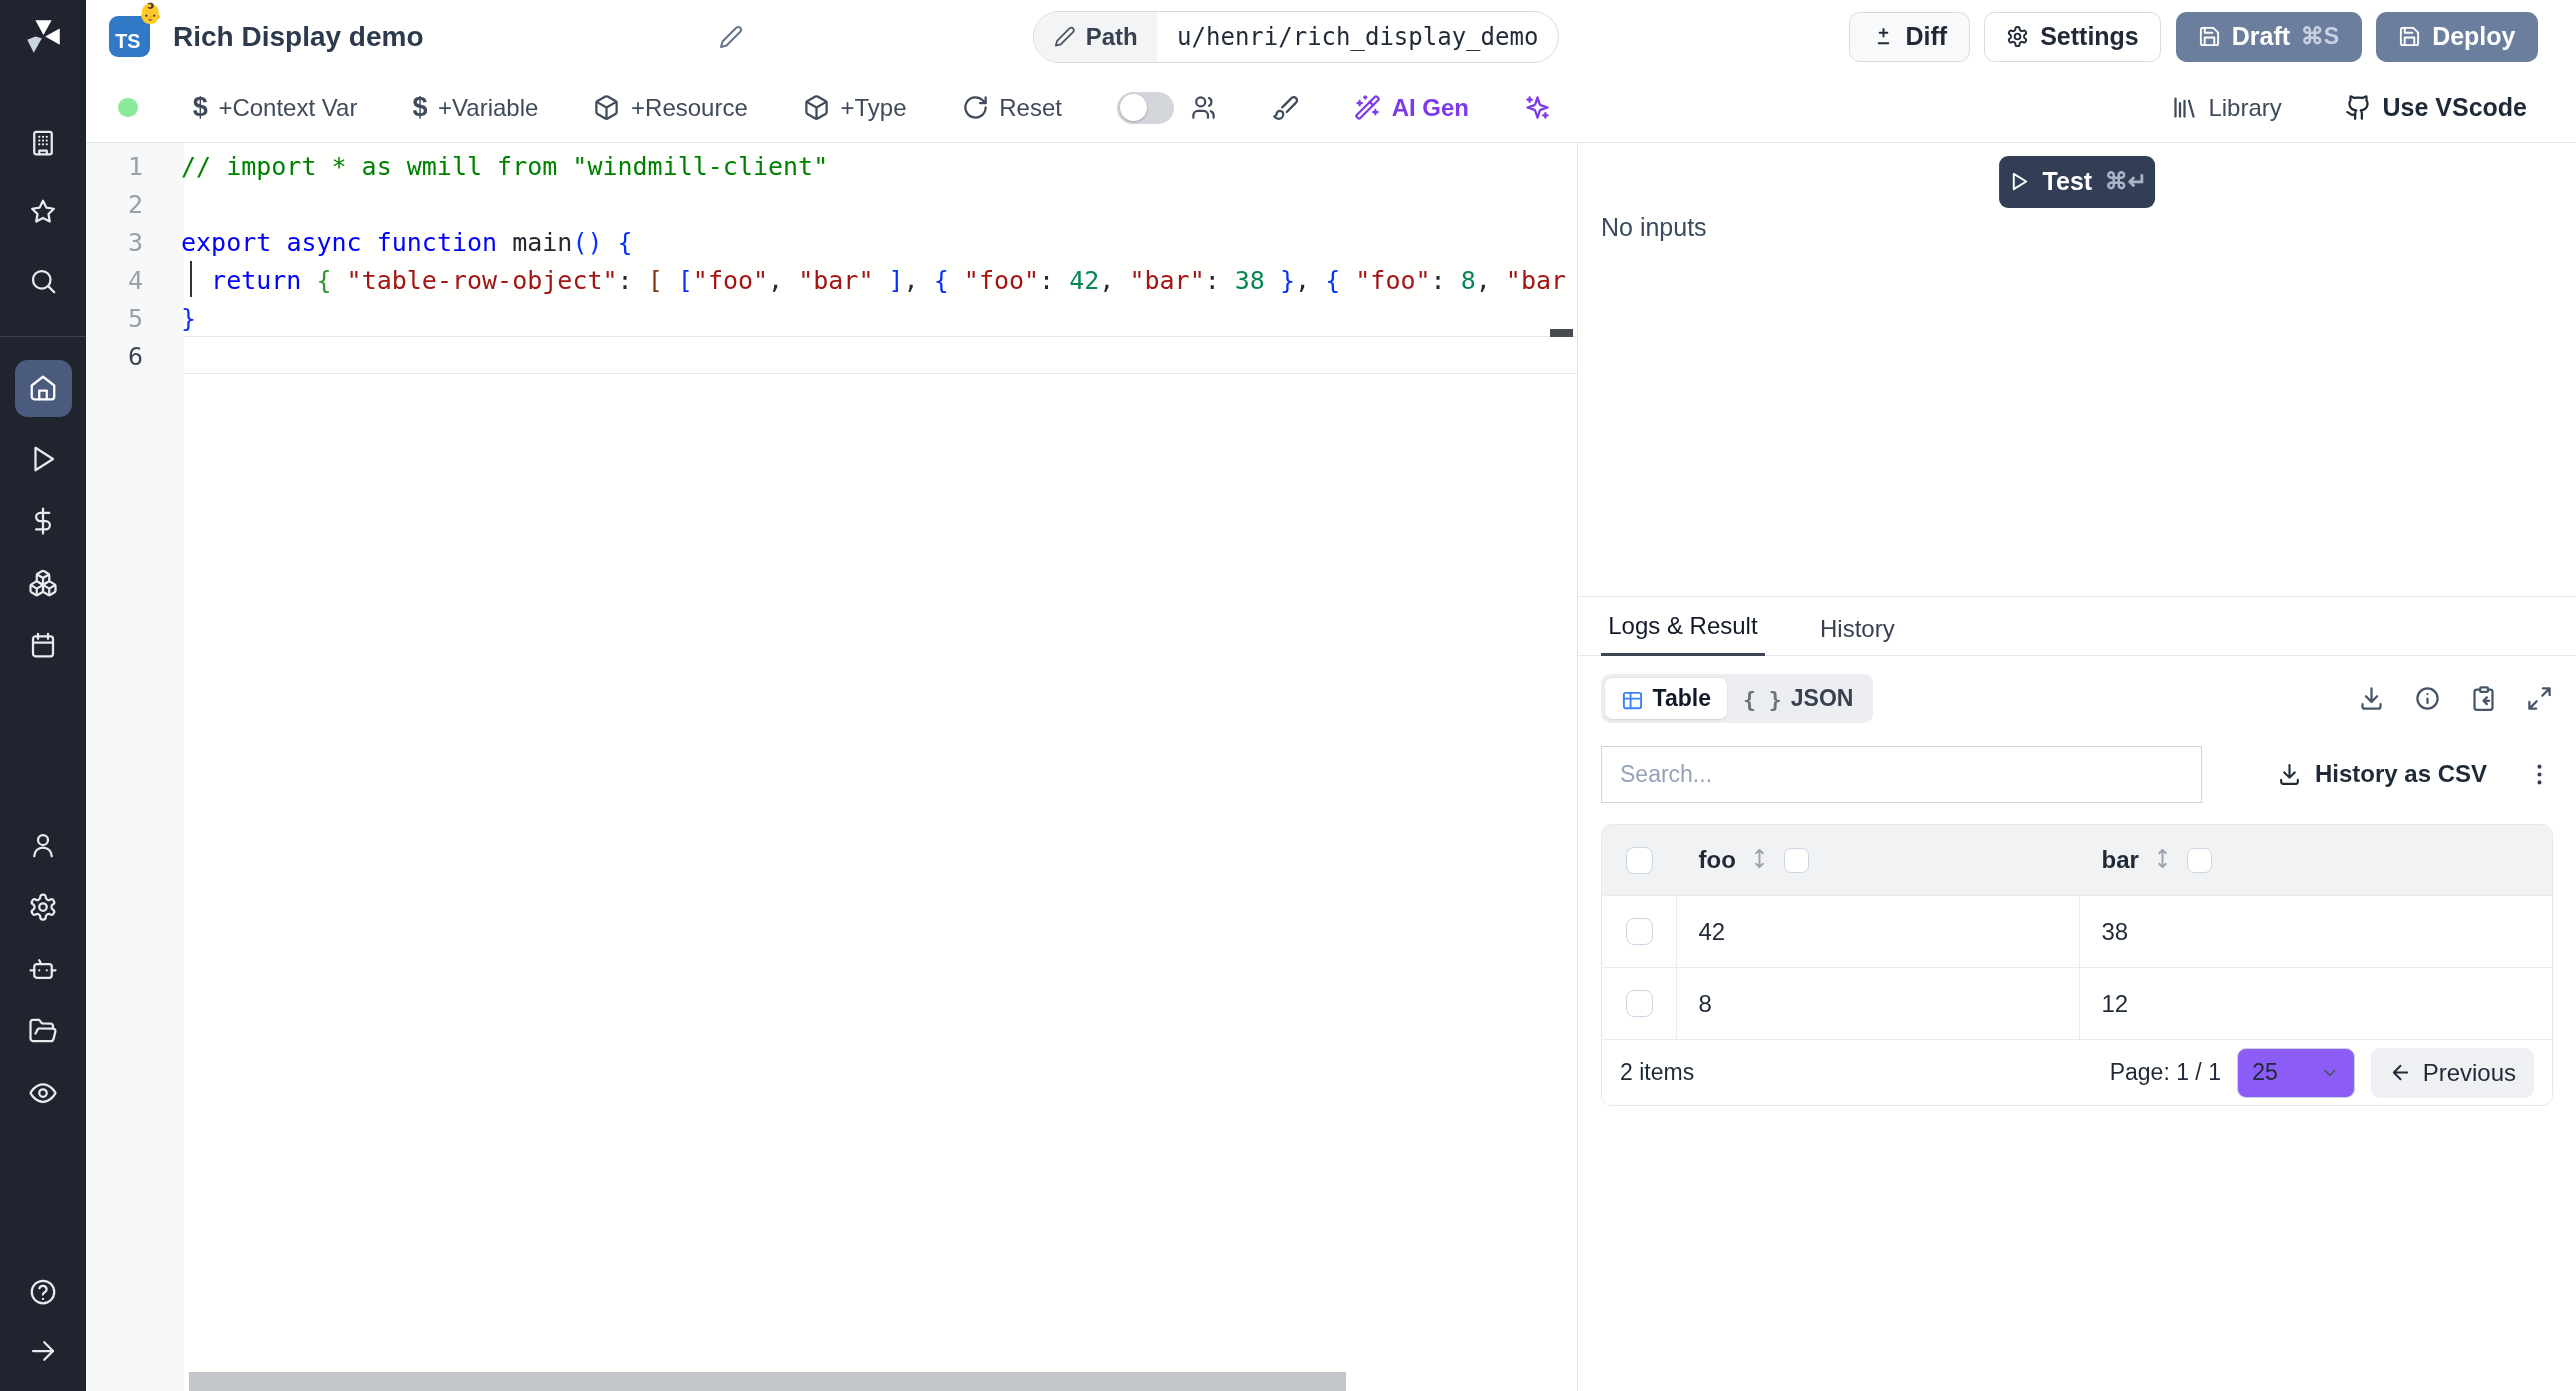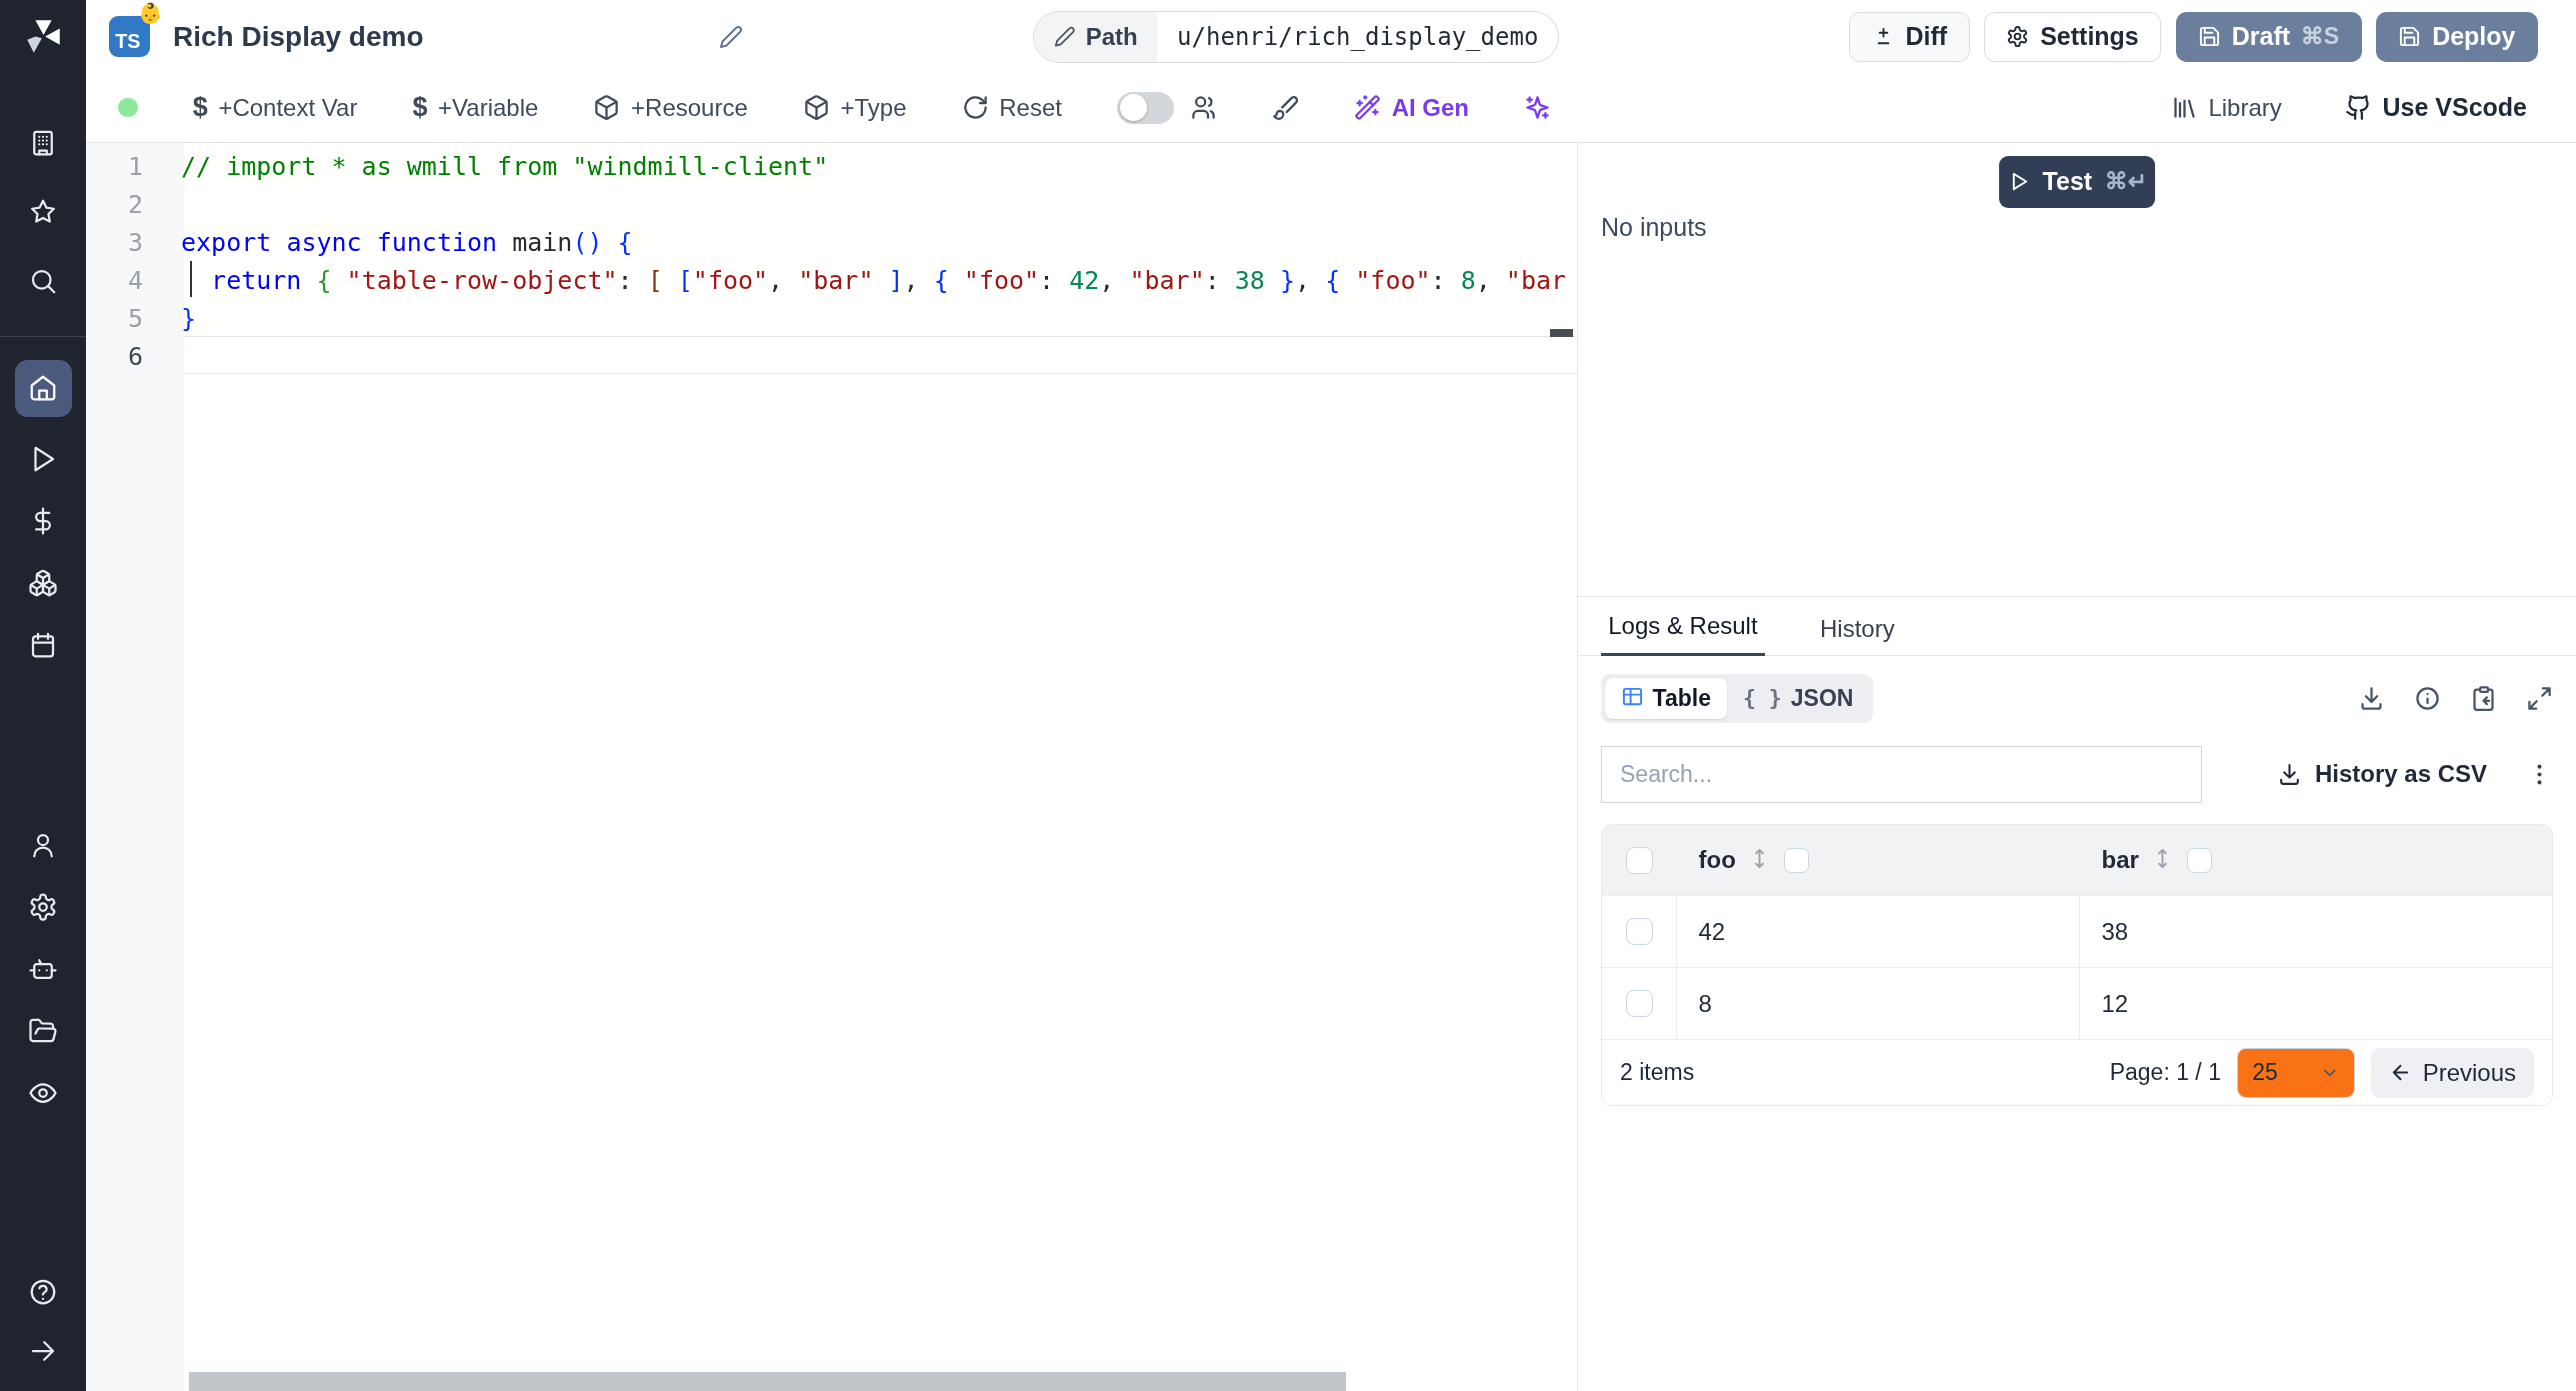--- a/index.html
+++ b/index.html
@@ -104,21 +104,21 @@
   .test-shortcut { color:#aab4c8; font-weight:600; font-size:23px; }
   .no-inputs { position:absolute; left:23px; top:70px; font-size:25px; color:#3b4a5e; }
 
   .tabsbar { display:flex; align-items:flex-end; gap:48px; padding:0 0 0 23px; border-bottom:0.9px solid #e5e7eb; height:59px; }
   .rtab { font-size:24px; padding:0 7.2px 12.5px 7.2px; cursor:pointer; color:#374151; }
   .rtab.active { color:#111827; font-weight:500; border-bottom:3.6px solid var(--tab-underline,#3b4754); margin-bottom:-0.9px; }
 
   .results { flex:1; padding:18px 23px; display:flex; flex-direction:column; min-height:0; }
   .result-toolbar { display:flex; align-items:center; justify-content:space-between; }
   .seg { display:flex; align-items:center; background:#eceef1; border-radius:9px; padding:3.6px; }
-  .seg-item { display:flex; align-items:flex-start; gap:9px; font-size:23px; font-weight:600; color:#374151;
+  .seg-item { display:flex; align-items:flex-end; gap:9px; font-size:23px; font-weight:600; color:#374151;
     padding:7.2px 16px; border-radius:7.2px; cursor:pointer; }
   .seg-item.active { background:#fff; color:#111827; box-shadow:0 0.9px 1.8px rgba(0,0,0,.12); }
   .seg-item svg { width:23px; height:23px; stroke-width:2; fill:none; stroke-linecap:round; stroke-linejoin:round; }
   .braces { font-family:"DejaVu Sans Mono", monospace; font-weight:bold; color:#6b7280; font-size:21.5px; }
   .result-icons { display:flex; align-items:center; gap:29px; }
   .ricon { cursor:pointer; display:flex; }
   .ricon svg { width:27px; height:27px; stroke:#475569; stroke-width:2; fill:none; stroke-linecap:round; stroke-linejoin:round; }
 
   .search-row { display:flex; align-items:center; margin-top:23px; }
   .search-input { width:601px; height:57px; border:0.9px solid #d1d5db; border-radius:0; padding:0 18px;
@@ -143,21 +143,21 @@
   .trow { display:flex; align-items:stretch; height:72px; border-top:0.9px solid #e9ecef; background:#fff; }
   .trow .cell-check { border-right:0.9px solid #e9ecef; }
   .tcell { display:flex; align-items:center; padding-left:21.5px; font-size:24px; color:#1f2937; }
   .tcell.c1 { width:403px; flex:none; border-right:0.9px solid #e9ecef; }
   .tcell.c2 { flex:1; }
   .tfoot { display:flex; align-items:center; height:66px; border-top:0.9px solid #e9ecef; padding:0 18px; background:#fff; }
   .items-count { font-size:23px; color:#1f2937; }
   .pag { margin-left:auto; display:flex; align-items:center; gap:16px; }
   .page-label { font-size:23px; color:#1f2937; }
   .page-select { width:118px; height:50px; border:0.9px solid #cbd5e1; border-radius:9px; display:flex;
-    align-items:center; justify-content:space-between; padding:0 14.3px; font-size:23px; color:#1f2937; cursor:pointer; background:#f97316; }
+    align-items:center; justify-content:space-between; padding:0 14.3px; font-size:23px; color:#1f2937; cursor:pointer; background:#8b5cf6; }
   .page-select svg { width:19.7px; height:19.7px; stroke:#475569; stroke-width:2; fill:none; stroke-linecap:round; stroke-linejoin:round; }
   .prev-btn { height:50px; background:#eef0f3; border-radius:9px; display:flex; align-items:center; gap:10.7px;
     padding:0 18px; font-size:24px; font-weight:500; color:#1f2937; cursor:pointer; }
   .prev-btn svg { width:23px; height:23px; stroke:#1f2937; stroke-width:2; fill:none; stroke-linecap:round; stroke-linejoin:round; }
 </style>
 </head>
 <body>
 
 <div class="app">
 

